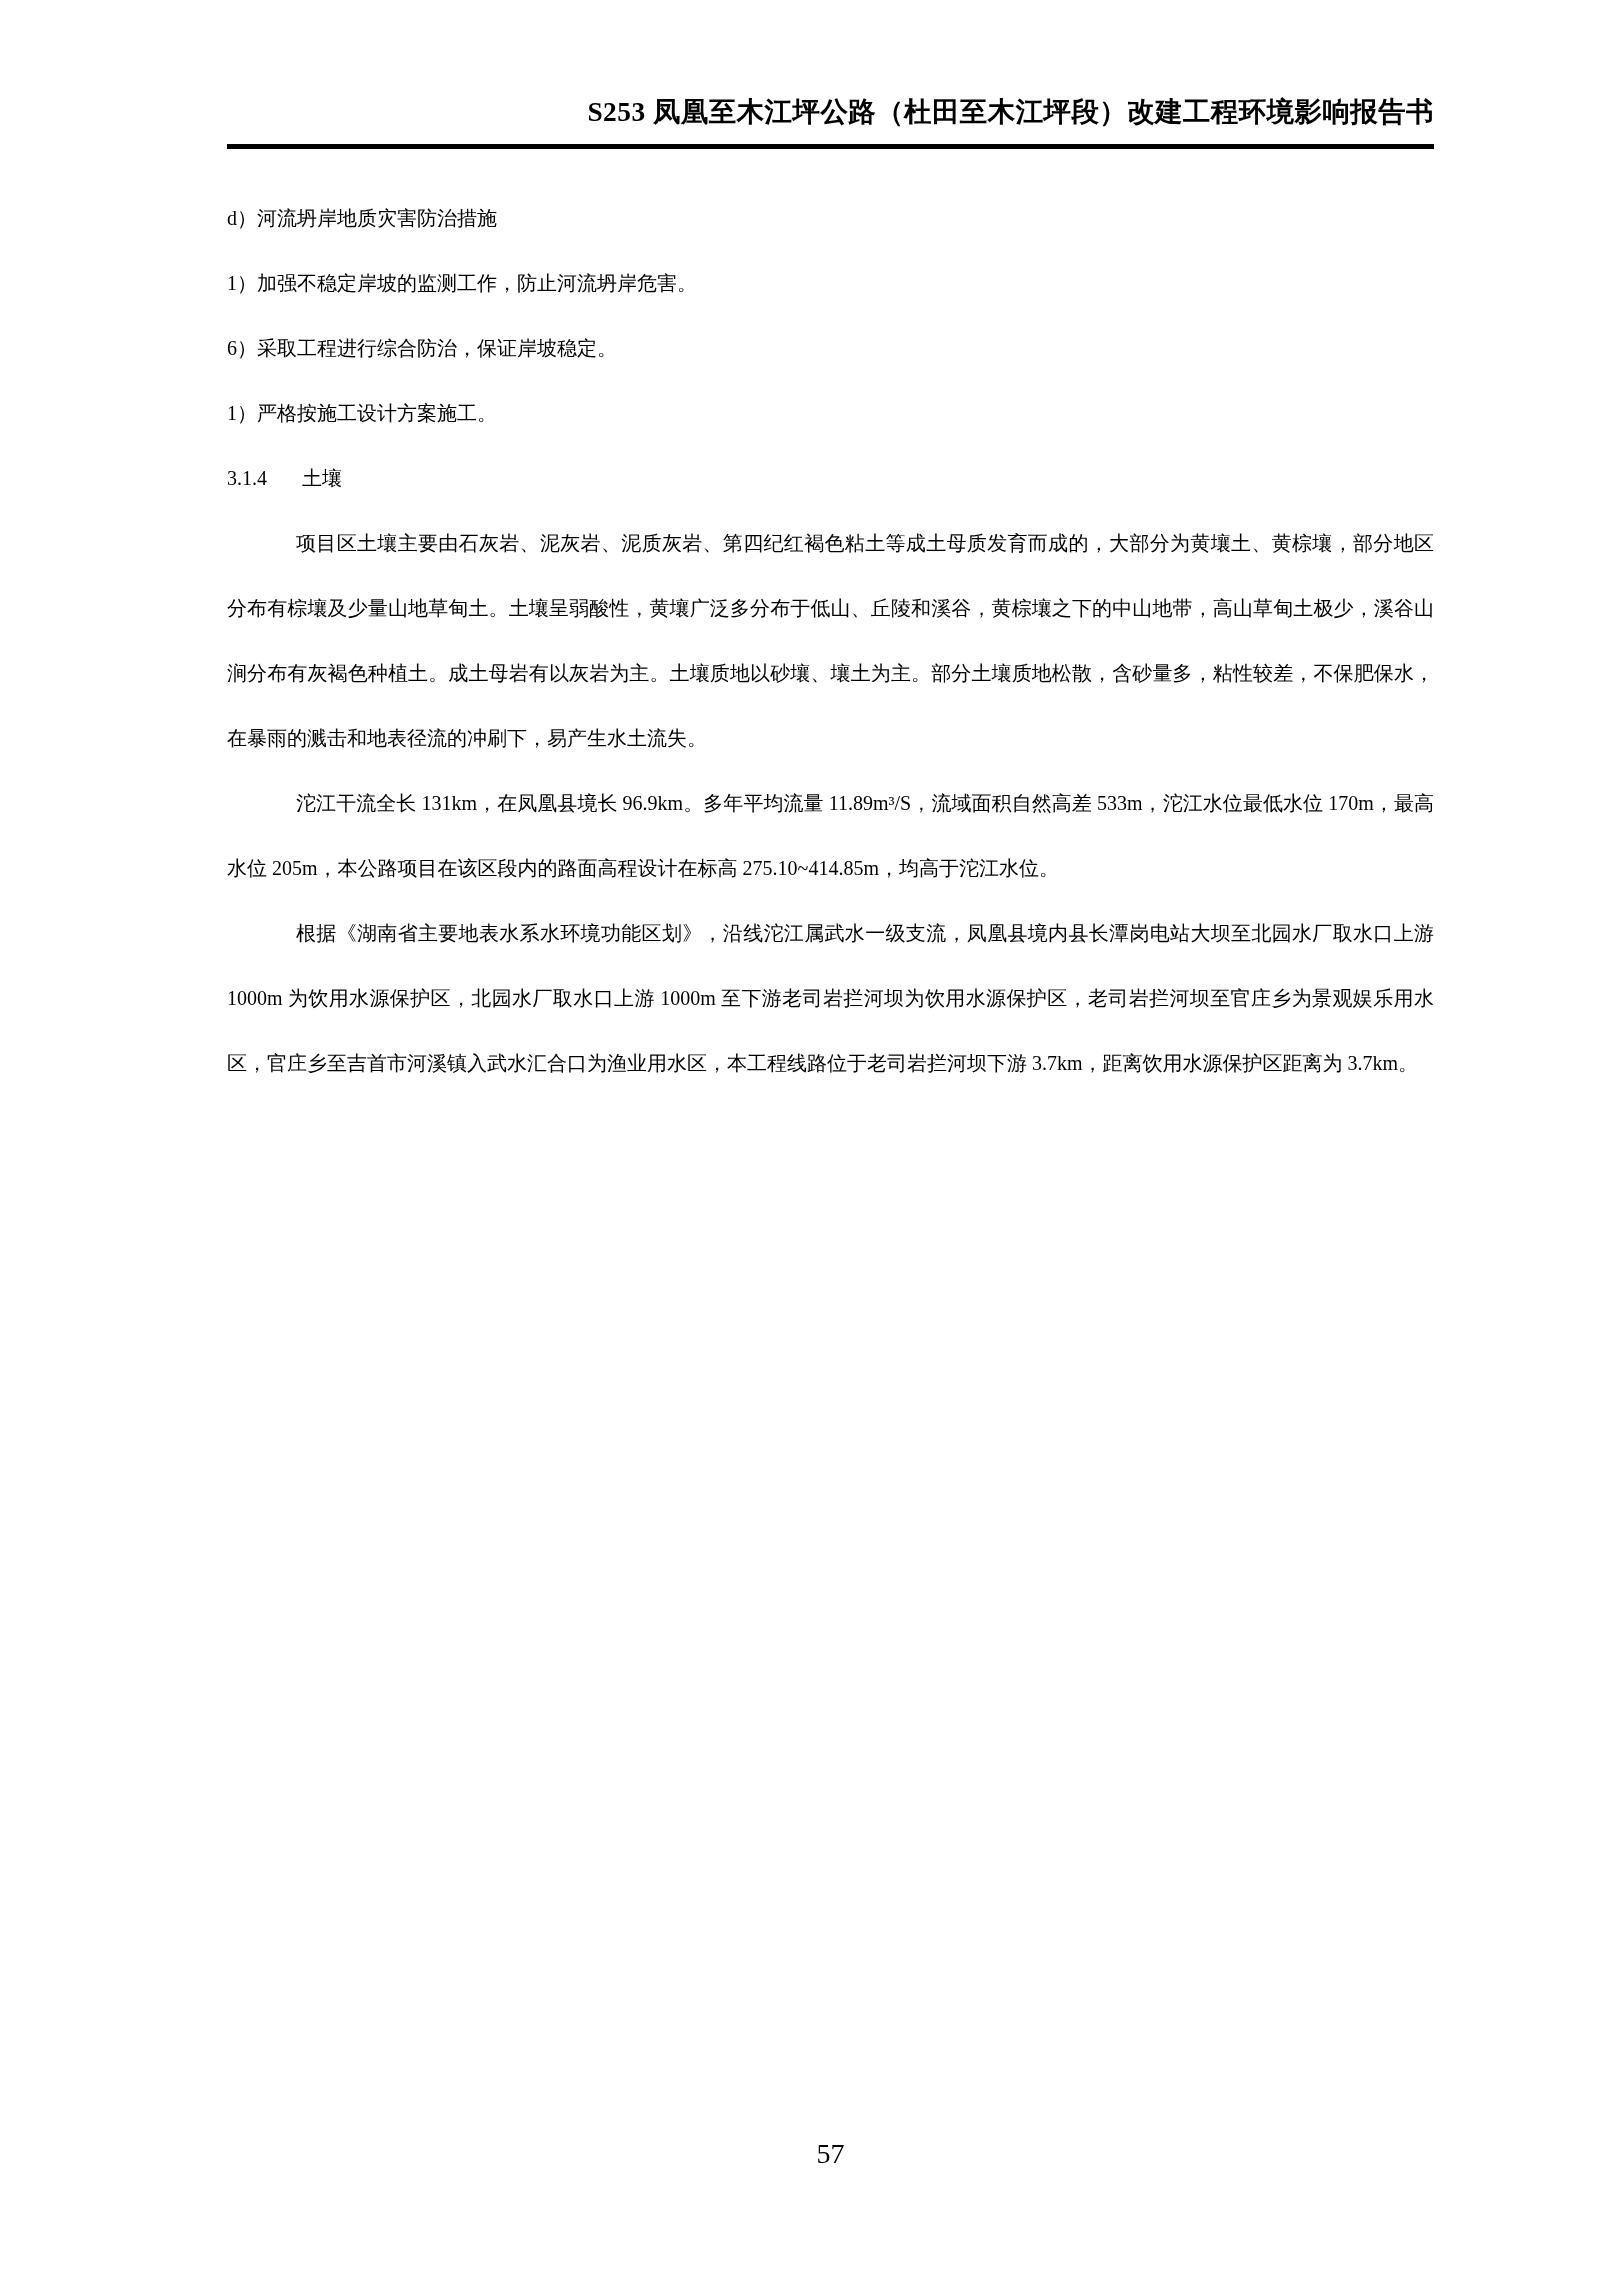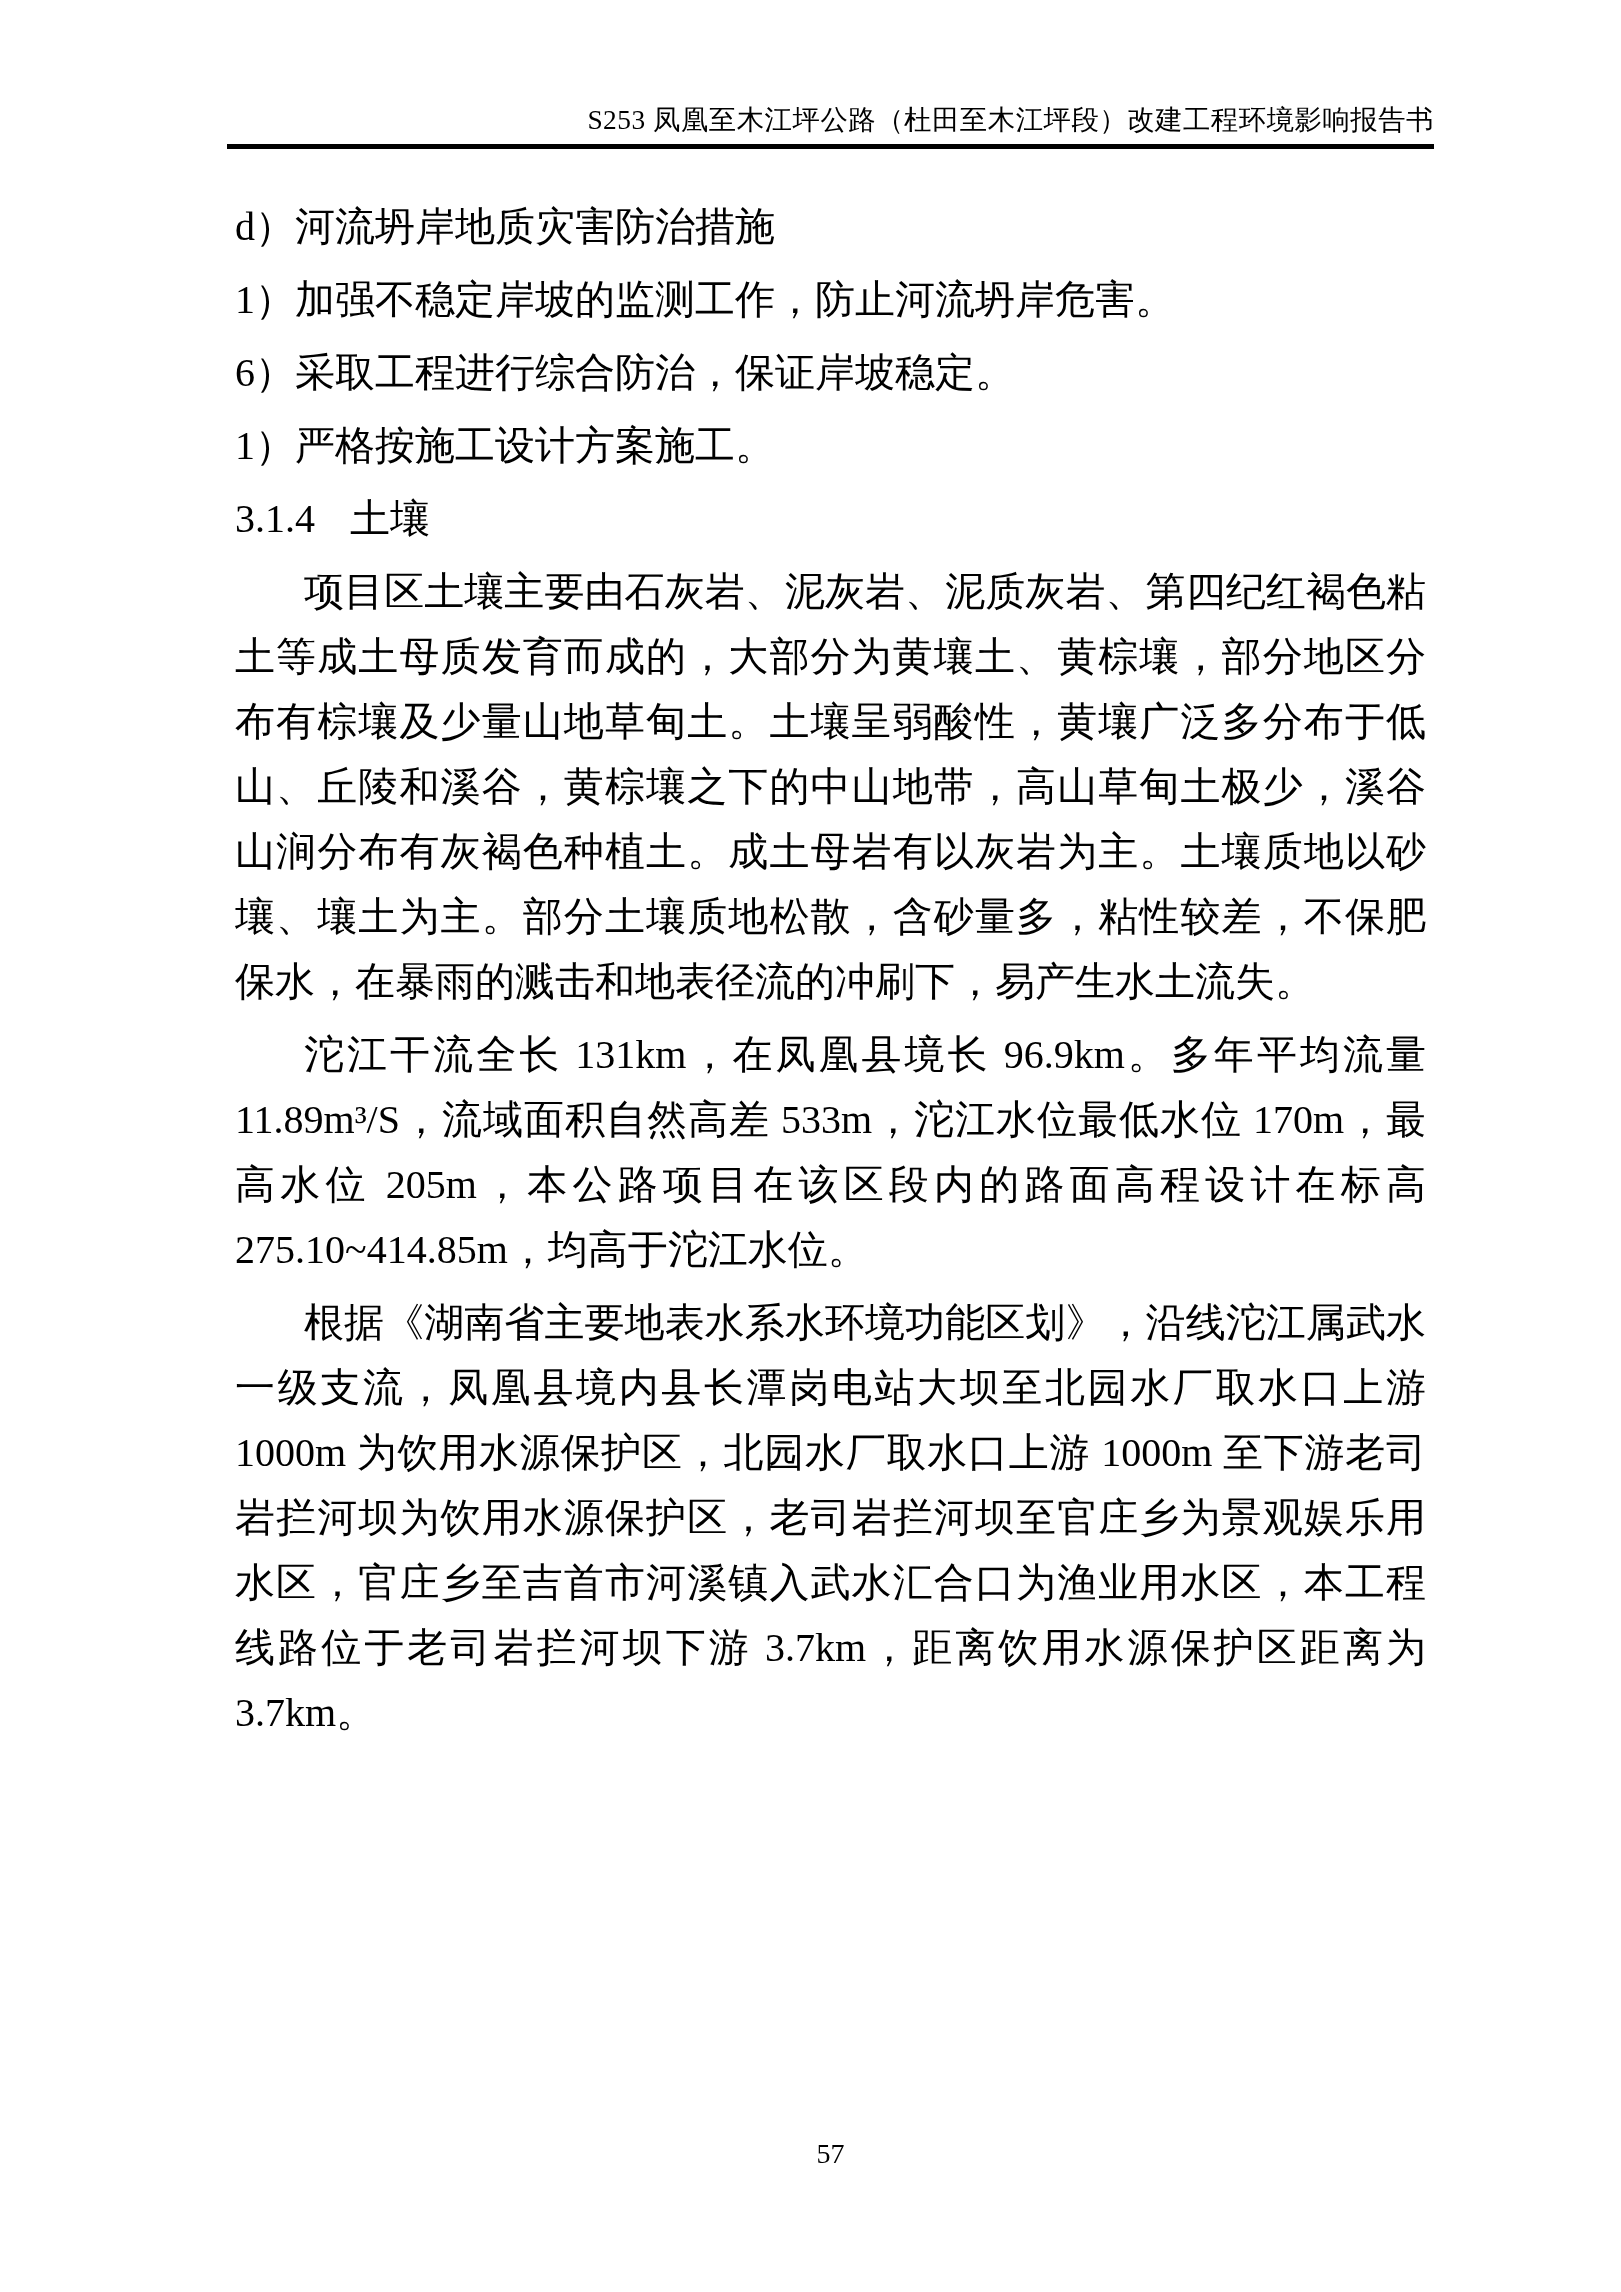--- a/index.html
+++ b/index.html
@@ -11,50 +11,51 @@
     height: 2293px;
     background: #ffffff;
     position: relative;
     font-family: "Liberation Serif", "DejaVu Serif", serif;
     color: #000000;
     overflow: hidden;
   }
   .page-header {
     position: absolute;
     left: 227px;
-    top: 104px;
+    top: 96px;
     width: 1207px;
     text-align: right;
     font-size: 27.4px;
     line-height: 33px;
     letter-spacing: 0.5px;
     white-space: nowrap;
+    font-weight: bold;
   }
   .header-rule {
     position: absolute;
     left: 227px;
     top: 144px;
     width: 1207px;
     height: 4.9px;
     background: #000000;
   }
   .content {
     position: absolute;
     left: 227px;
     top: 186px;
     width: 1207px;
     font-size: 32px;
     line-height: 65px;
     text-align: justify;
   }
   .content p, .content h2 {
-    margin: 8px;
+    margin: 0;
     padding: 0;
     font-weight: normal;
-    font-size: 40px;
+    font-size: 20px;
     line-height: 65px;
   }
   .list-item {
     padding-left: 73px;
     text-align: left;
   }
   .para {
     text-indent: 69px;
   }
   .heading .hnum {

